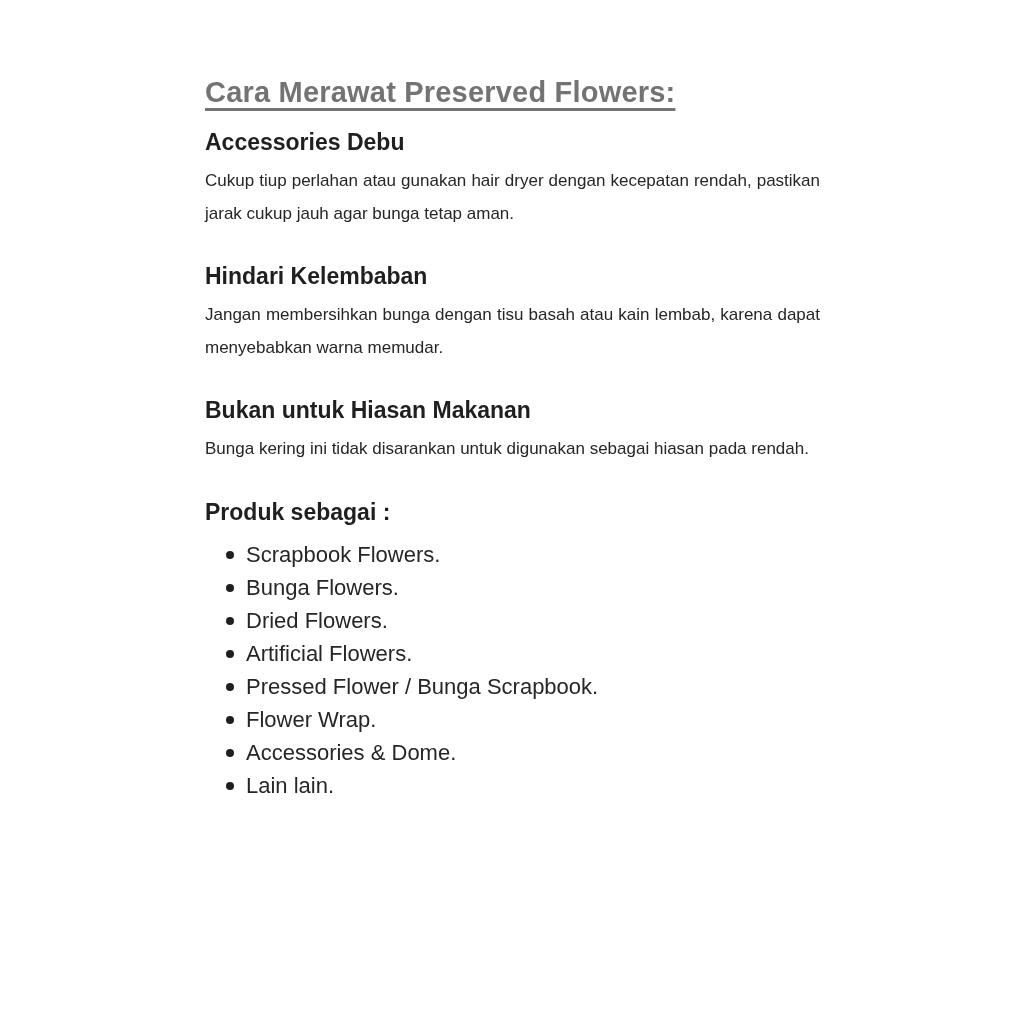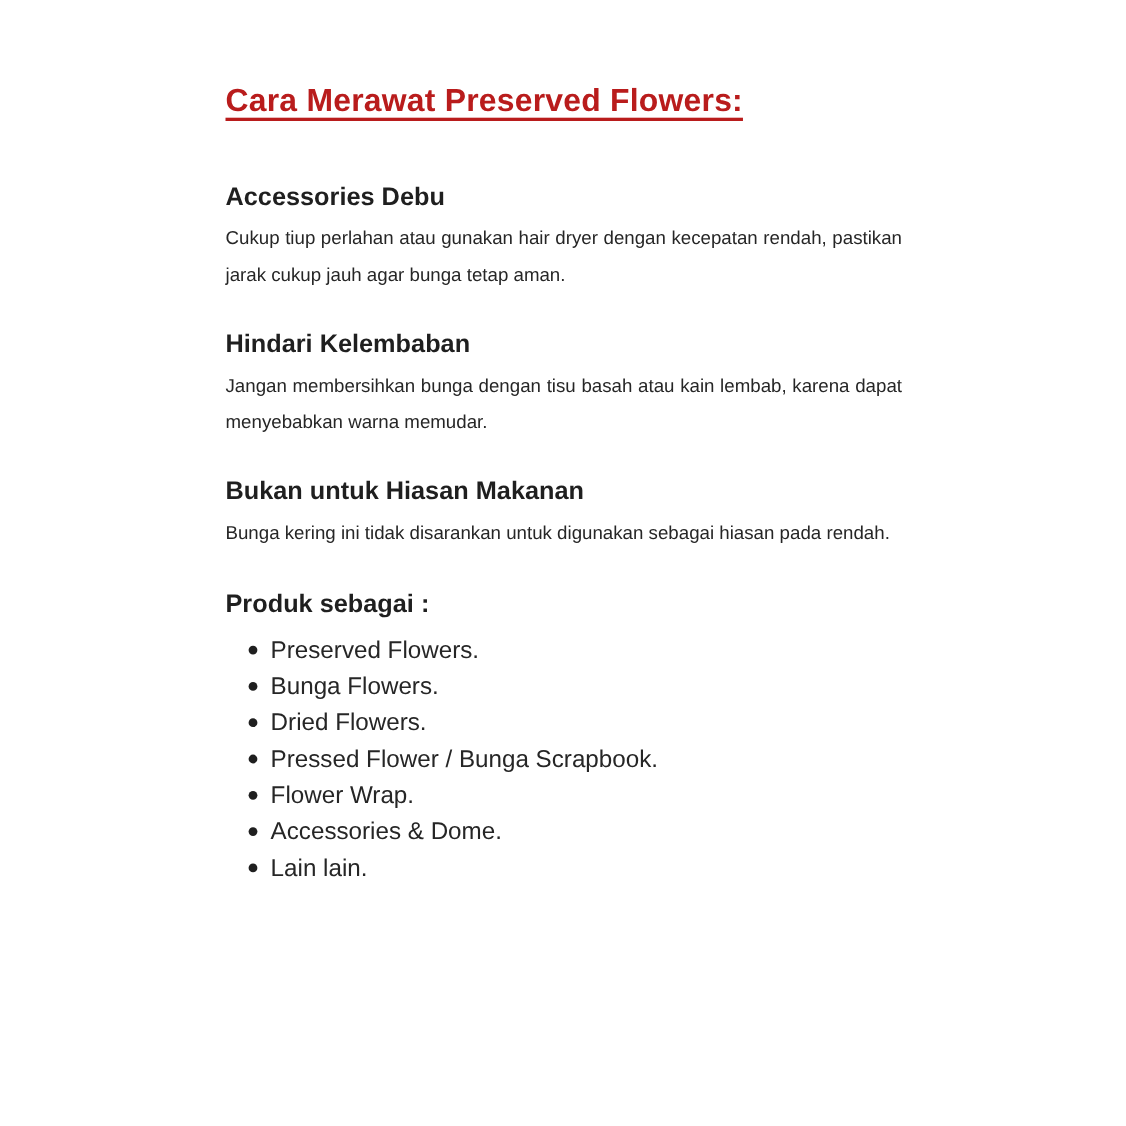--- a/index.html
+++ b/index.html
@@ -14,28 +14,28 @@
     color: #1f1f1f;
     overflow: hidden;
   }
   .page {
     position: absolute;
     left: 205px;
     top: 76px;
     width: 615px;
   }
   .page-title {
-    margin: 0 0 56px 0;
+    margin: 0 0 20px 0;
     font-size: 29px;
     font-weight: 700;
     letter-spacing: 0.2px;
     text-decoration: underline;
     text-decoration-thickness: 3px;
     text-underline-offset: 6px;
-    color: #b91c1c;
+    color: #737373;
   }
   .section {
     margin: 0 0 33px 0;
   }
   .section-heading {
     margin: 0 0 9px 0;
     font-size: 23px;
     font-weight: 700;
     color: #1f1f1f;
   }
@@ -87,23 +87,24 @@
   </div>
 
   <div class="section">
     <h2 class="section-heading">Bukan untuk Hiasan Makanan</h2>
     <p class="section-body">Bunga kering ini tidak disarankan untuk digunakan sebagai hiasan pada rendah.</p>
   </div>
 
   <div class="section">
     <h2 class="section-heading">Produk sebagai :</h2>
     <ul class="product-list">
-      <li class="product-item">Preserved Flowers.</li>
+      <li class="product-item">Scrapbook Flowers.</li>
       <li class="product-item">Bunga Flowers.</li>
       <li class="product-item">Dried Flowers.</li>
+      <li class="product-item">Artificial Flowers.</li>
       <li class="product-item">Pressed Flower / Bunga Scrapbook.</li>
       <li class="product-item">Flower Wrap.</li>
       <li class="product-item">Accessories &amp; Dome.</li>
       <li class="product-item">Lain lain.</li>
     </ul>
   </div>
 
 </div>
 
 </body></html>

